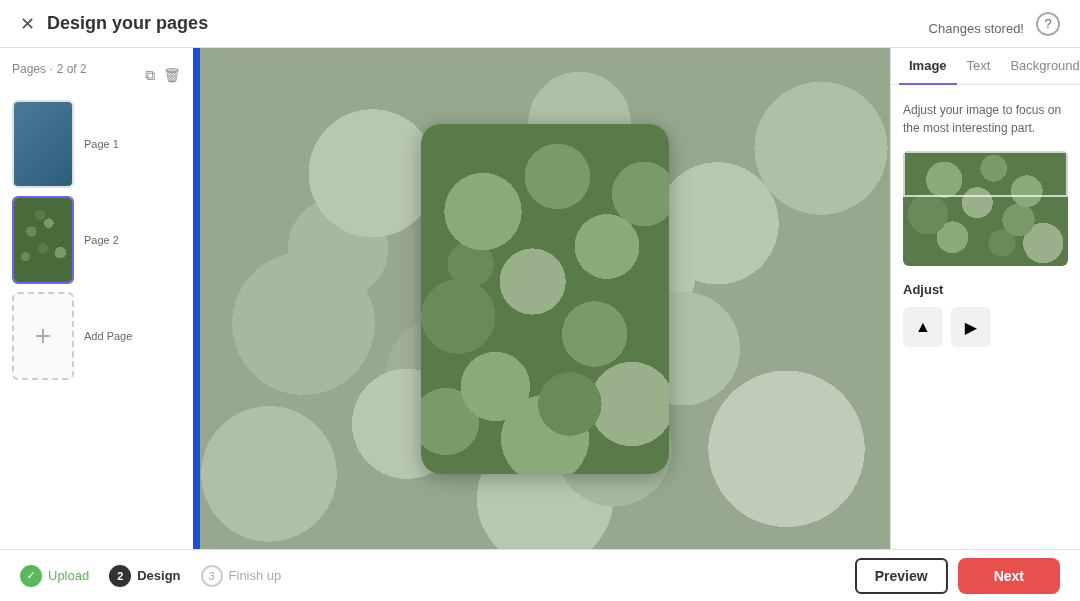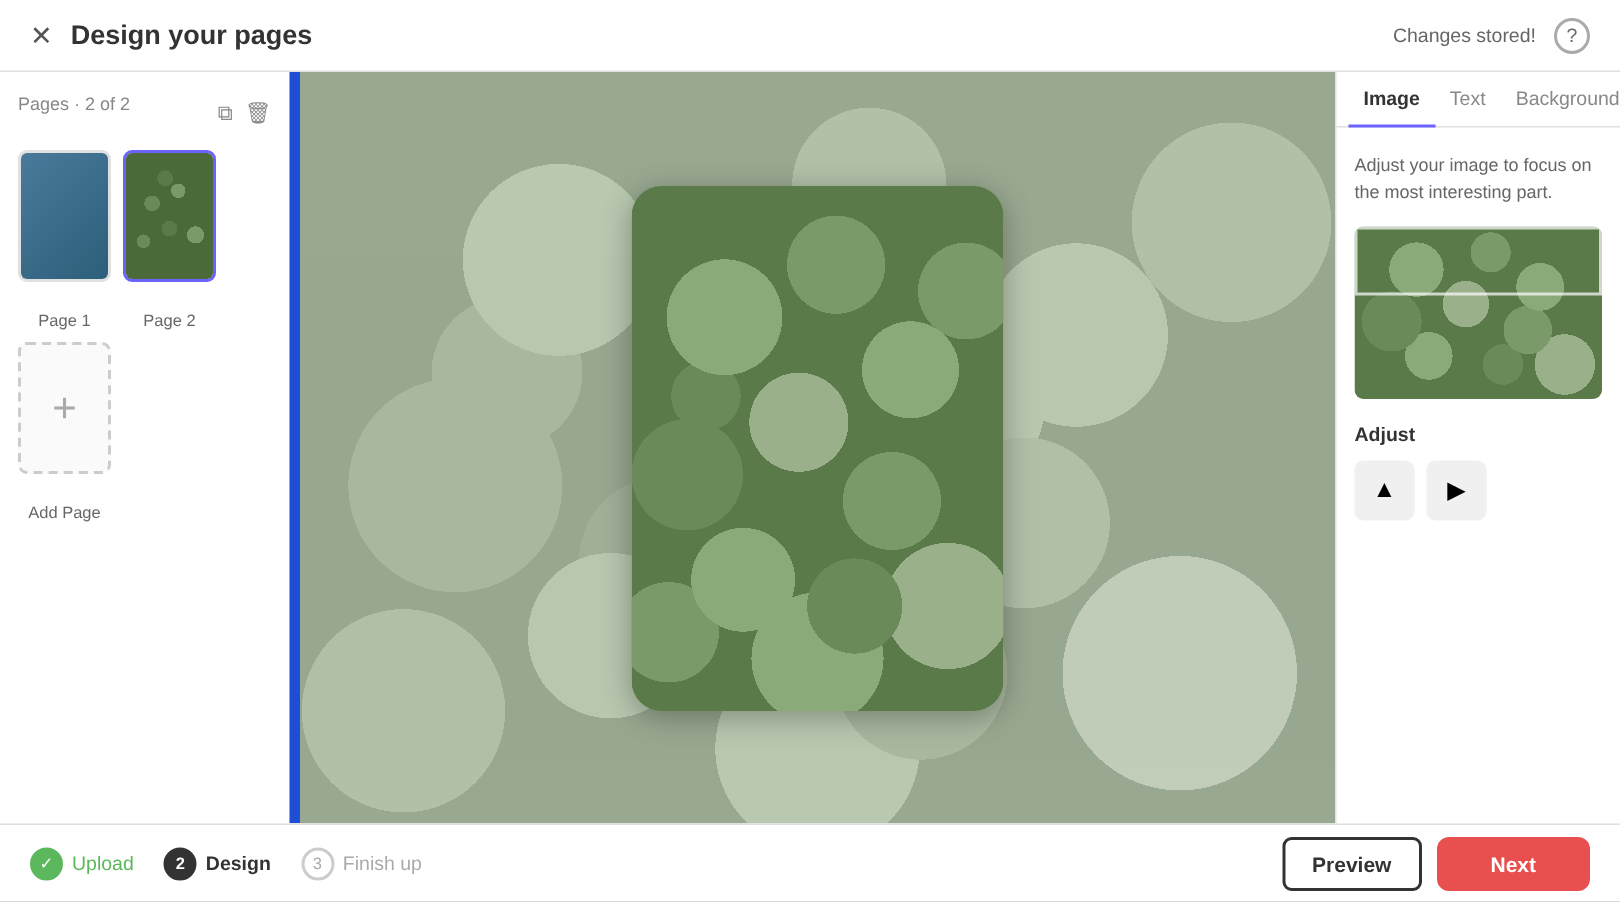--- a/index.html
+++ b/index.html
@@ -29,21 +29,21 @@
       align-items: center;
       gap: 12px;
     }
     .header-title {
       font-size: 18px;
       font-weight: 600;
       color: #333;
     }
     .header-right {
       display: flex;
-      align-items: center;
+      align-items: flex-end;
       gap: 12px;
     }
     .changes-stored {
       font-size: 13px;
       color: #666;
     }
     .help-icon {
       width: 24px;
       height: 24px;
       border-radius: 50%;
@@ -84,23 +84,23 @@
       margin-bottom: 12px;
     }
     .page-thumbnails {
       display: flex;
       flex-wrap: wrap;
       gap: 8px;
       align-items: flex-start;
     }
     .page-thumbnail-wrap {
       display: flex;
-      flex-direction: column;
-      align-items: center;
-      gap: 20px;
+      flex-direction: row;
+      align-items: center;
+      gap: 10px;
     }
     .page-thumb {
       width: 62px;
       height: 88px;
       border-radius: 6px;
       overflow: hidden;
       cursor: pointer;
       position: relative;
     }
     .page-thumb.active {

